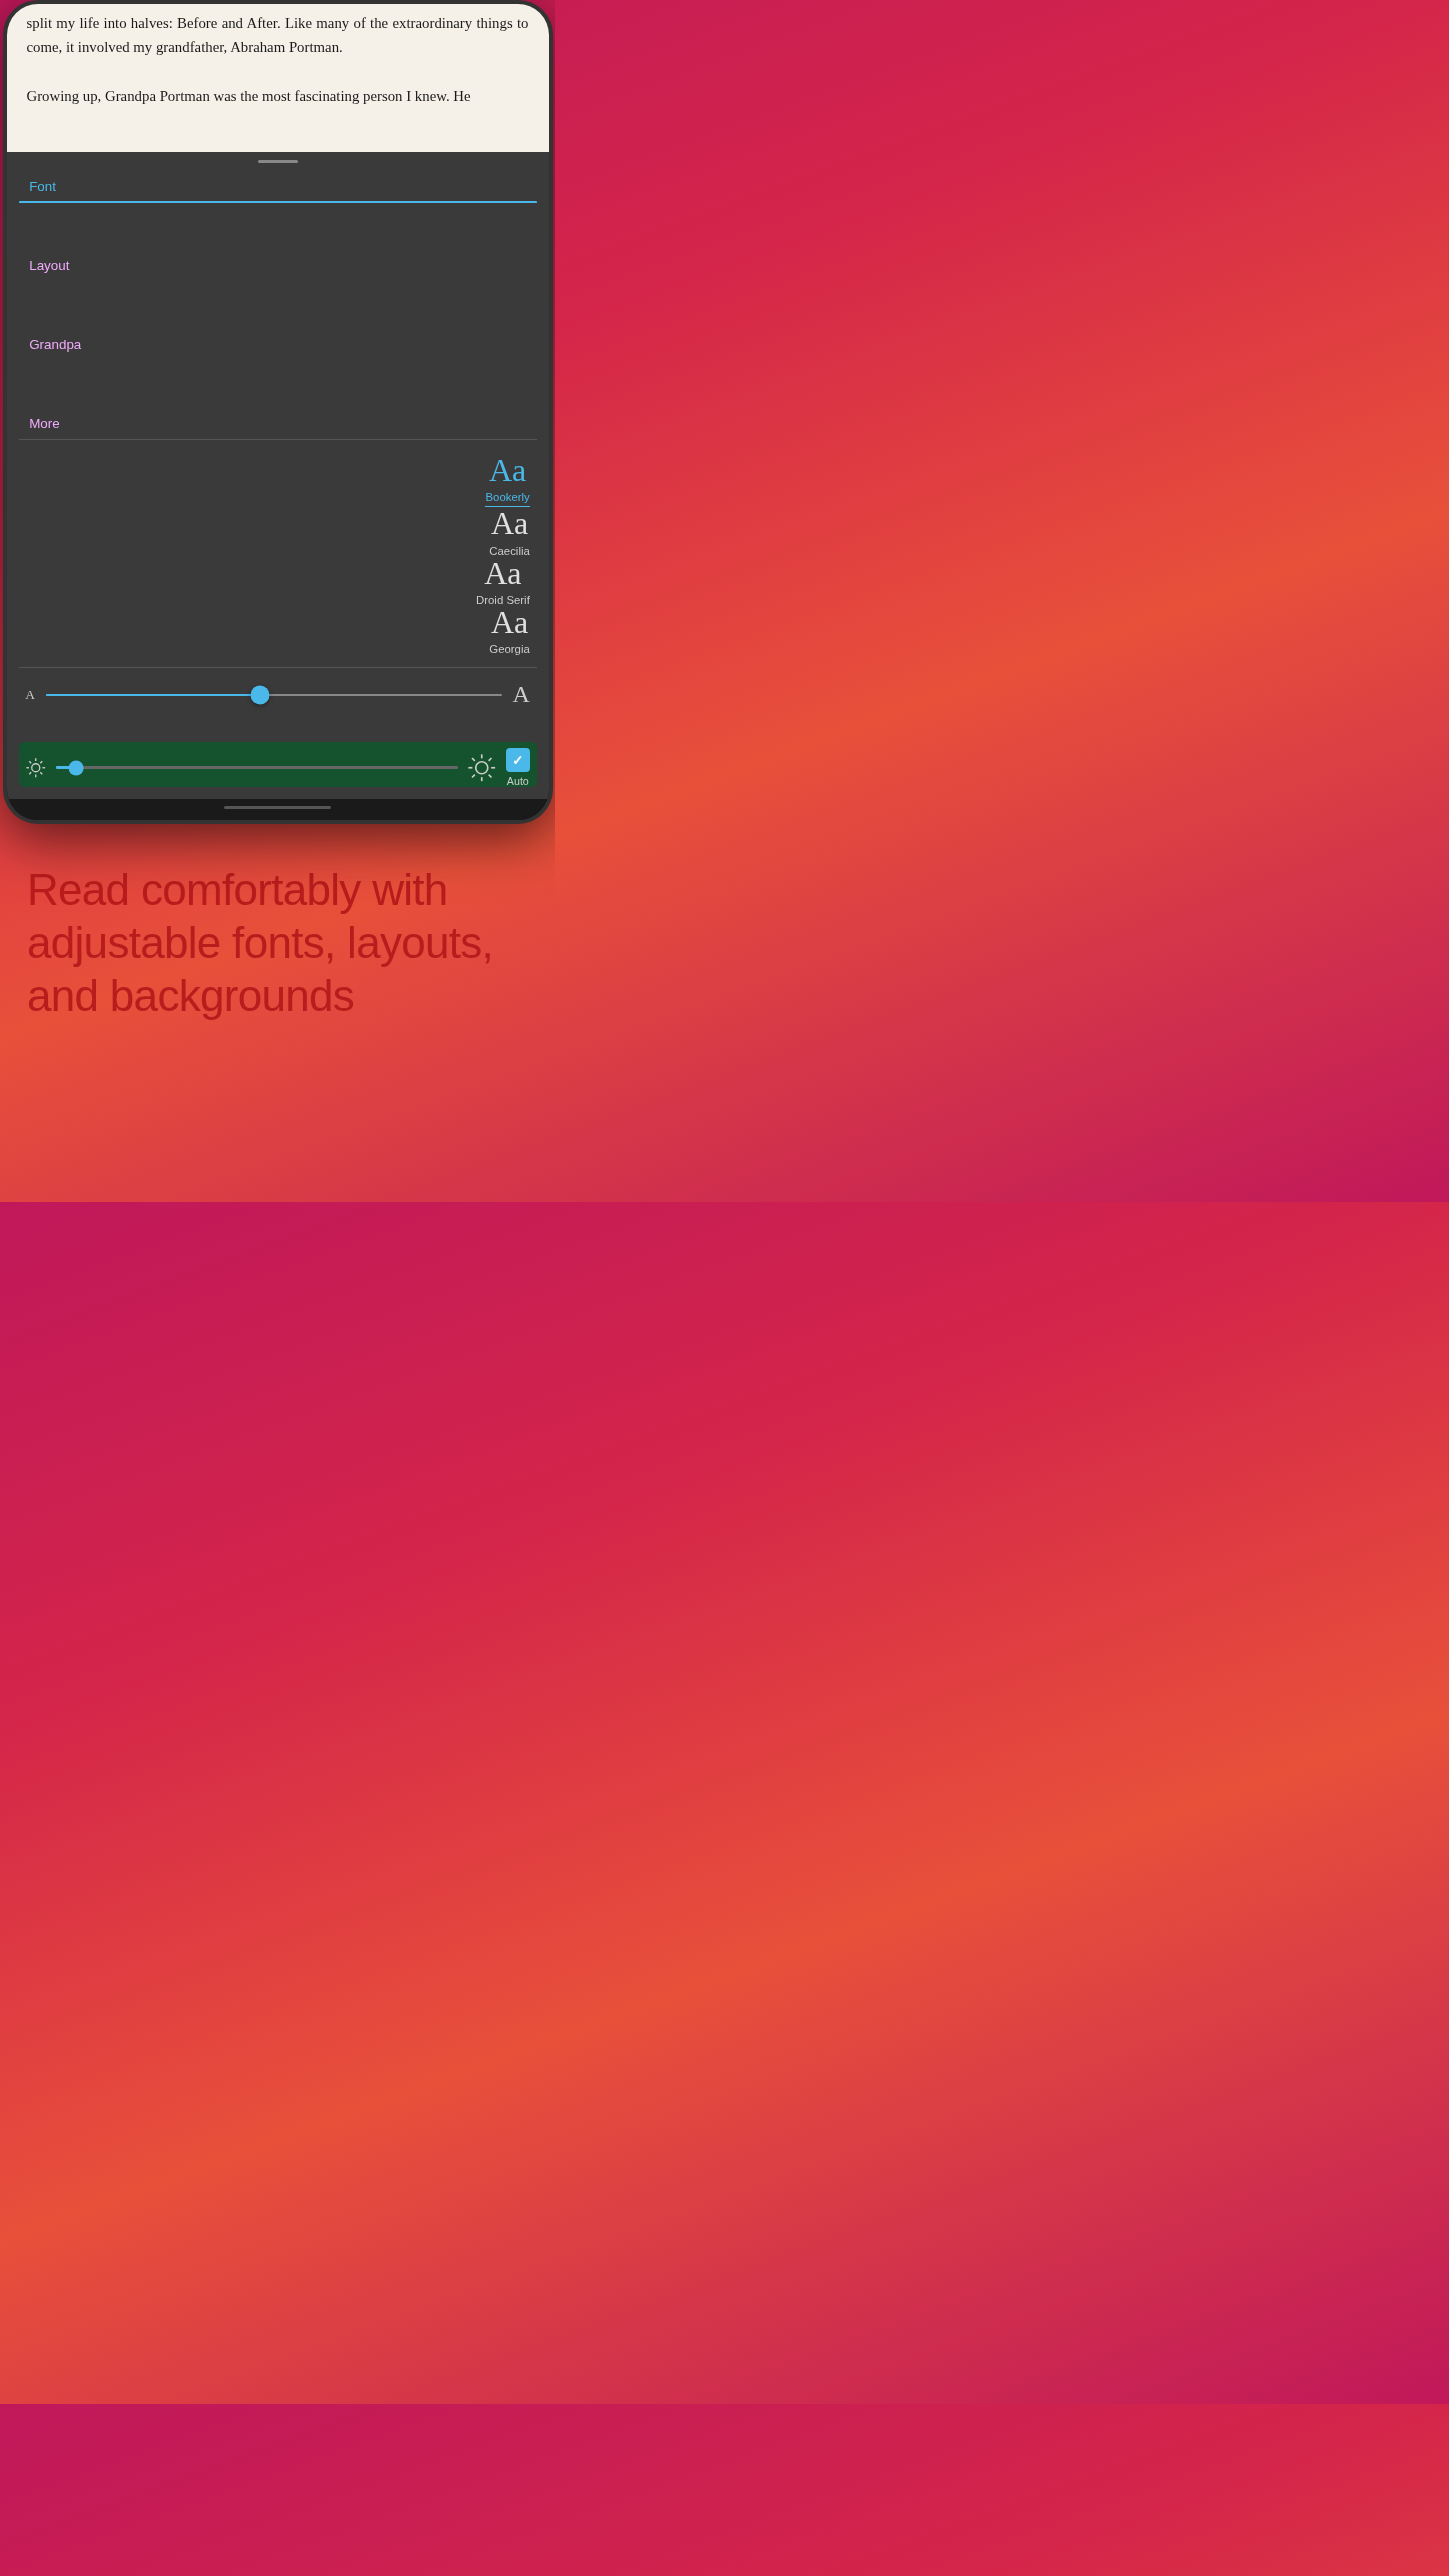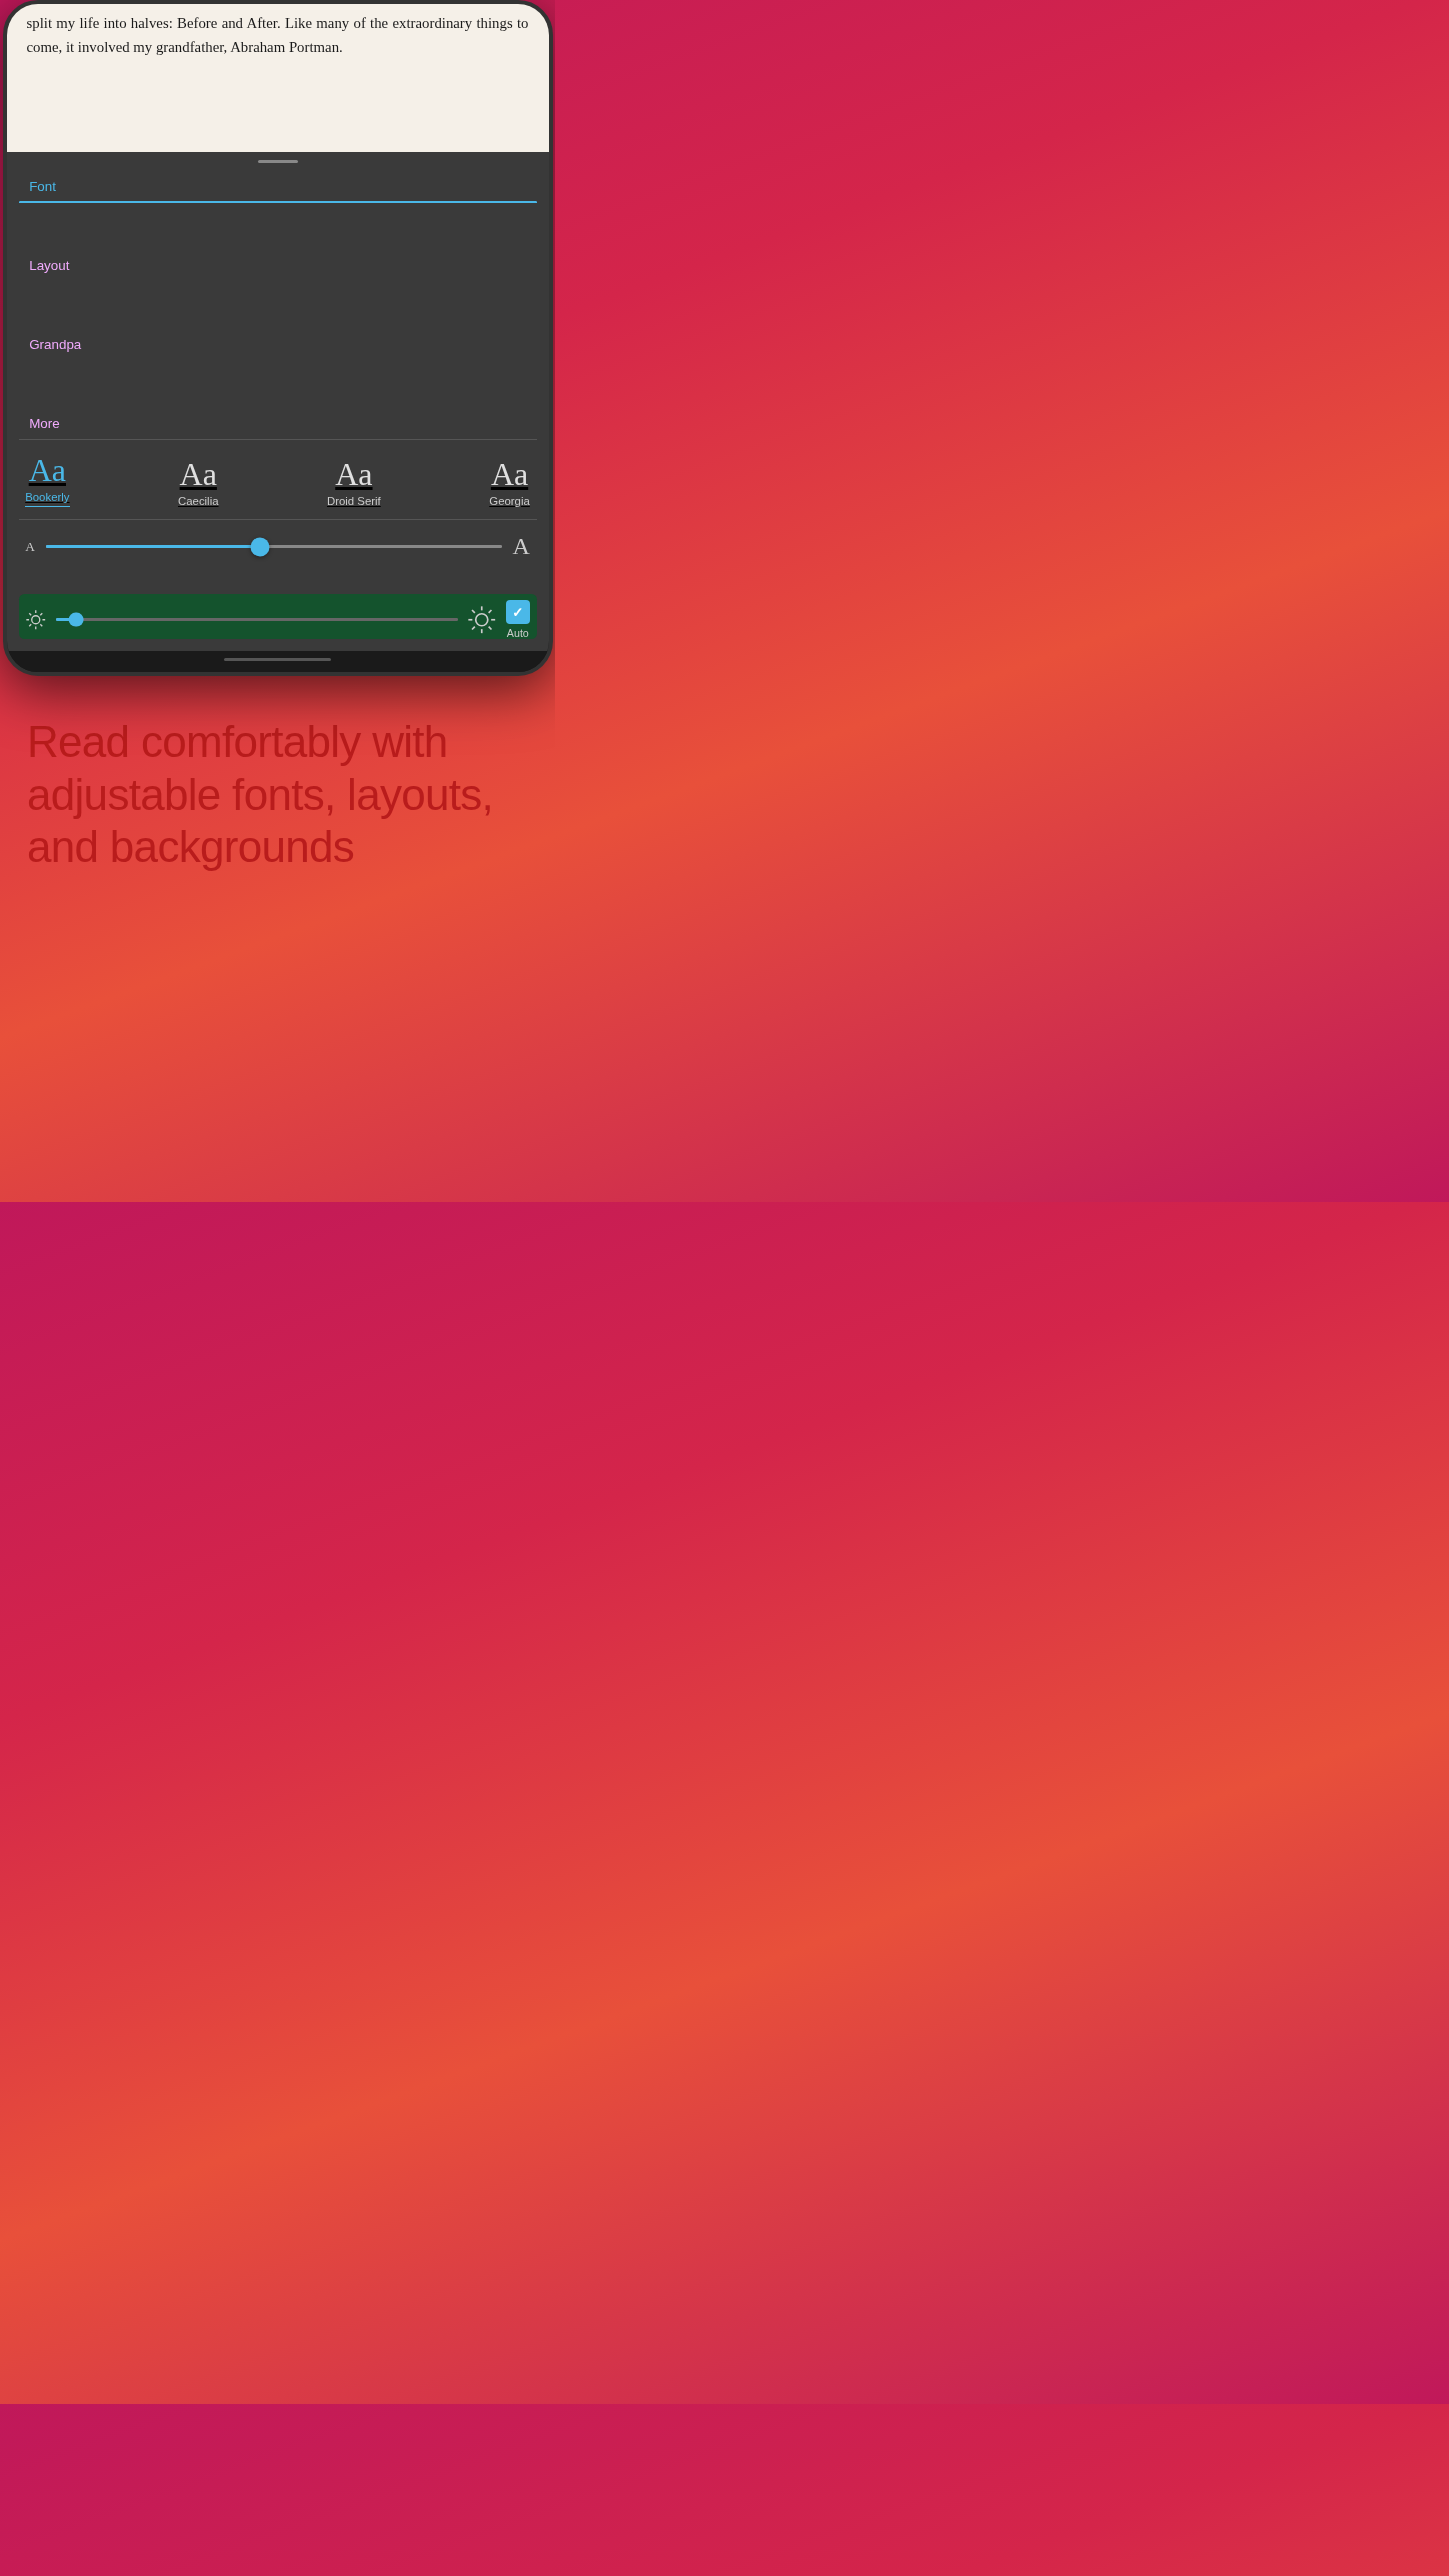--- a/index.html
+++ b/index.html
@@ -110,25 +110,25 @@
       left: 0;
       right: 0;
       height: 2px;
       background: #4ab8e8;
       border-radius: 1.3px 1.3px 0 0;
     }
 
     
     .font-row {
       display: flex;
+      flex-direction: column;
       align-items: flex-end;
       justify-content: space-between;
       padding: 0 6.7px;
       margin-bottom: 12px;
-      text-decoration: underline;
     }
 
     .font-option {
       display: flex;
       flex-direction: column;
       align-items: center;
       cursor: pointer;
     }
 
     .font-sample {
@@ -342,20 +342,21 @@
 </head>
 <body>
 
 <div class="phone-wrap">
   <div class="phone-frame">
 
     <div class="reading-area">
       <div class="reading-text">
         <p>split my life into halves: Before and After. Like many of the extraordinary things to come, it involved my grandfather, Abraham Portman.</p>
         <br>
+        <p>Growing up, Grandpa Portman was the most fascinating person I knew. He</p>
       </div>
     </div>
 
     <div class="sheet-handle-bar">
       <div class="handle-pill"></div>
     </div>
 
     <div class="bottom-sheet">
 
       <div class="tabs">

